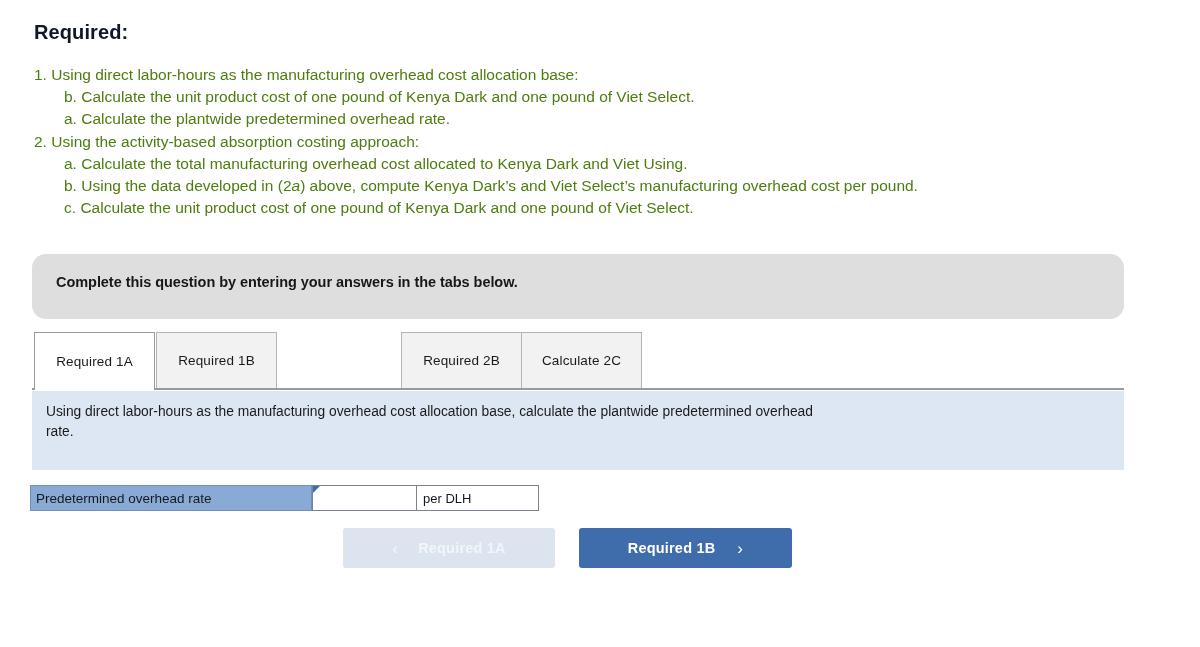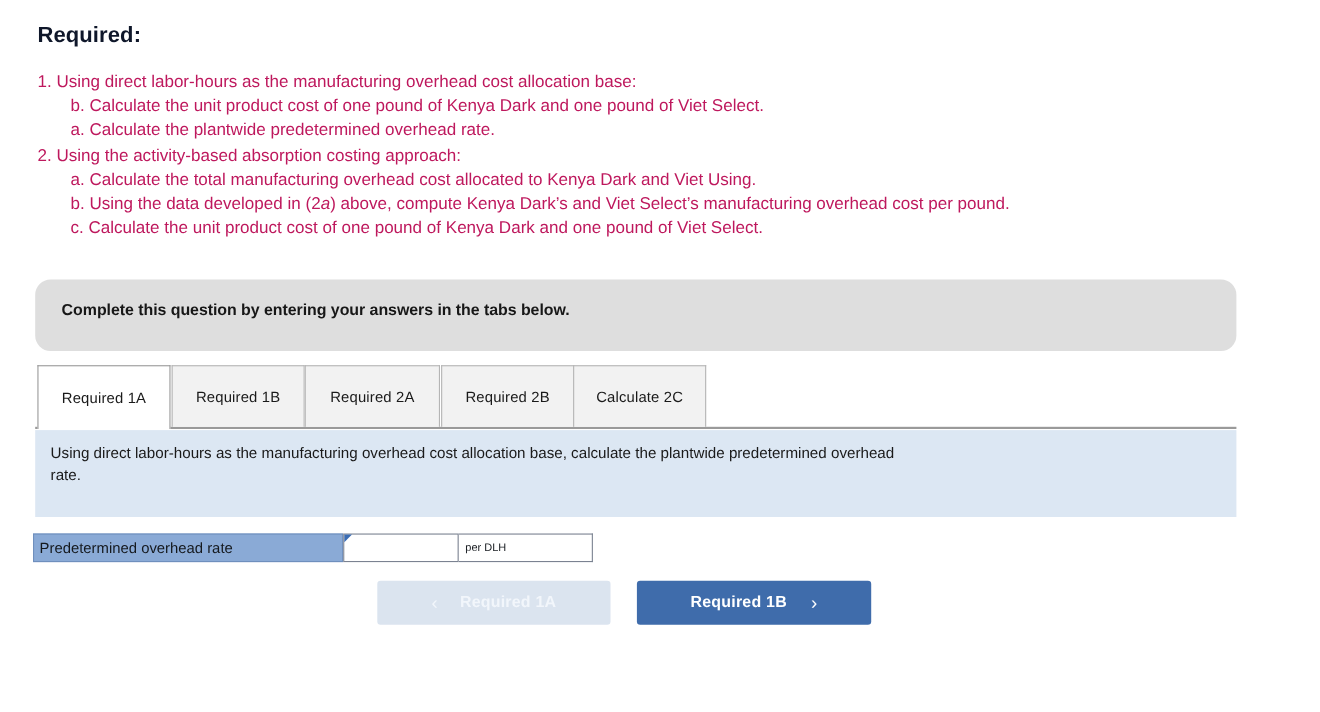--- a/index.html
+++ b/index.html
@@ -26,21 +26,21 @@
     letter-spacing: 0.1px;
   }
 
   .req-list {
     position: absolute;
     left: 26px;
     top: 64px;
     width: 1160px;
     font-size: 15.5px;
     line-height: 22.2px;
-    color: #be185d;
+    color: #4d7c0f;
   }
   .req-item {
     white-space: nowrap;
   }
   .lvl1 { padding-left: 8px; }
   .lvl2 { padding-left: 38px; }
   .num { display: inline-block; }
   .ital { font-style: italic; }
 
   
@@ -175,21 +175,21 @@
   }
   .ans-unit {
     width: 122px;
     background: #ffffff;
     border: 1px solid #7b8291;
     border-left: none;
     box-sizing: border-box;
     display: flex;
     align-items: center;
     padding-left: 6px;
-    font-size: 10px;
+    font-size: 13px;
     color: #15191e;
   }
 
   
   .nav-prev {
     position: absolute;
     left: 343px;
     top: 528px;
     width: 212px;
     height: 40px;
@@ -274,23 +274,20 @@
 </div>
 
 <div class="tabstrip">
   <div class="tab-underline"></div>
   <div class="tab active" style="left:2px; width:121px;">
     <span>Required 1A</span>
   </div>
   <div class="tab" style="left:124px; width:121px;">
     <span>Required 1B</span>
   </div>
-  <div class="tab" style="left:245px; width:123px;">
-    <span>Required 2A</span>
-  </div>
   <div class="tab" style="left:369px; width:121px;">
     <span>Required 2B</span>
   </div>
   <div class="tab" style="left:489px; width:121px;">
     <span>Calculate 2C</span>
   </div>
 </div>
 
 <div class="blue-box">
   <div class="blue-text">

